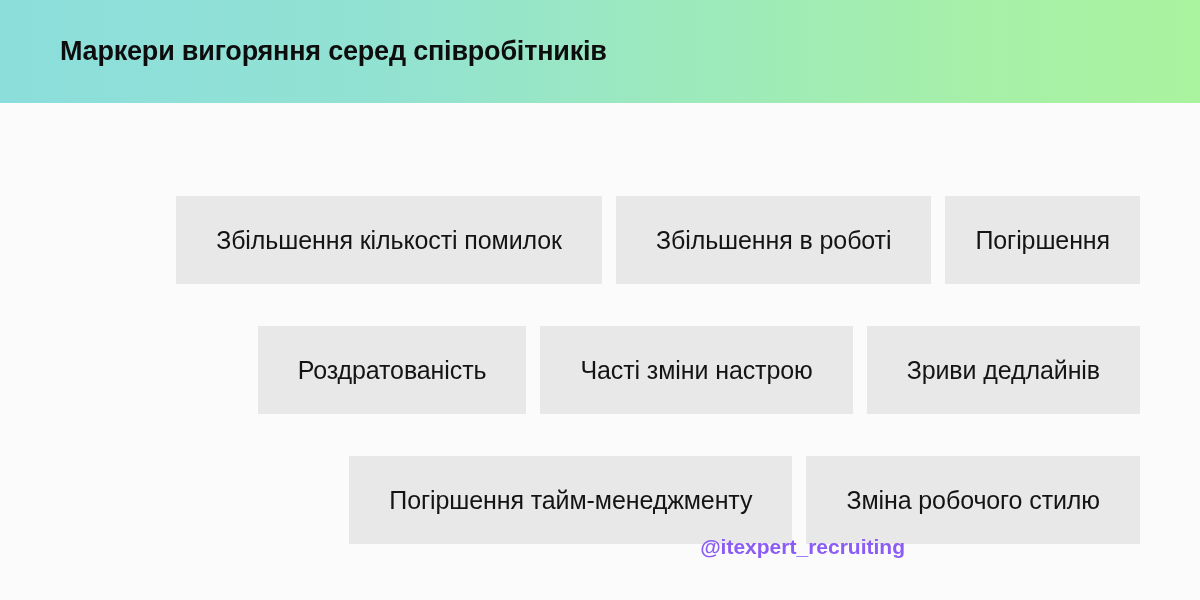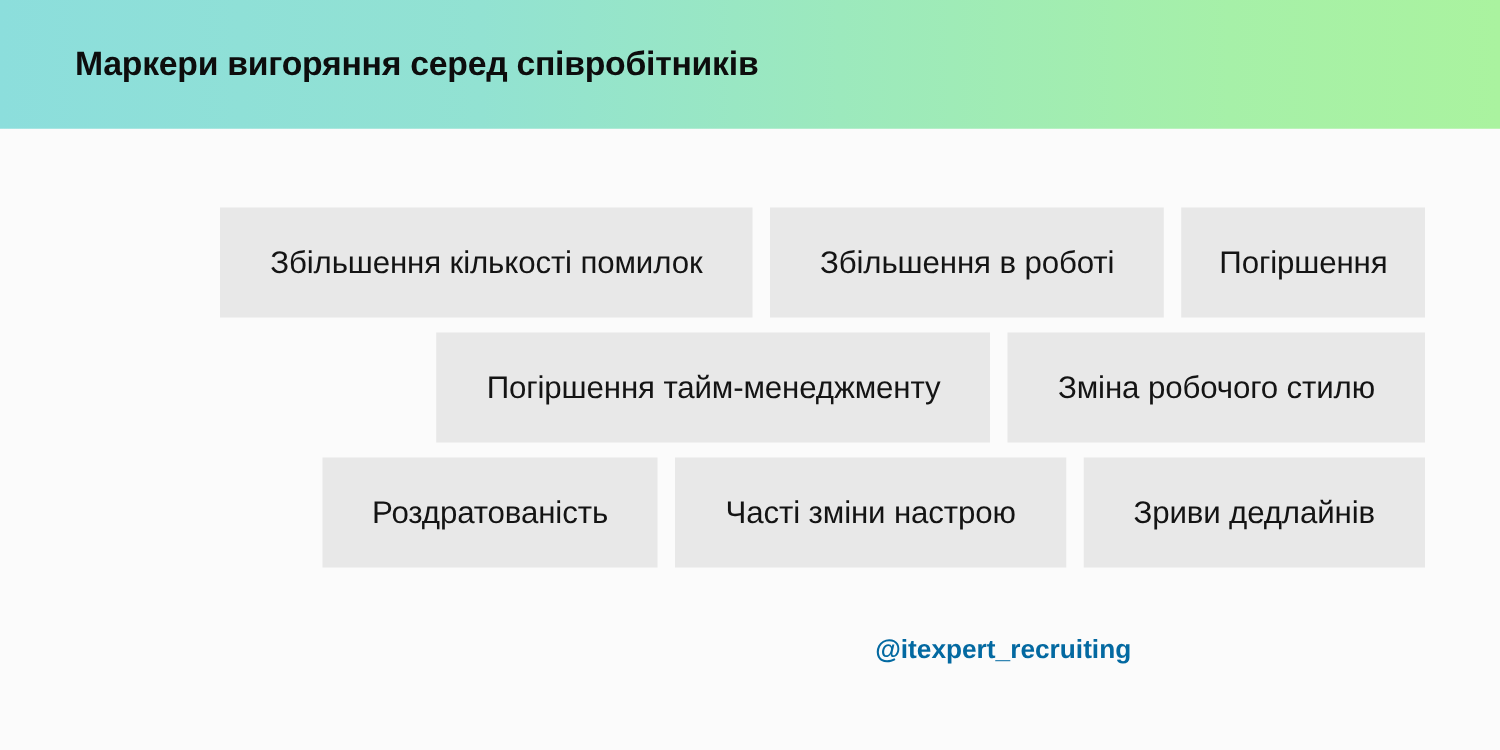--- a/index.html
+++ b/index.html
@@ -70,34 +70,35 @@
     display: flex;
     align-items: center;
     justify-content: flex-end;
     padding: 0 30px;
     box-sizing: border-box;
     font-size: 25px;
     font-weight: 400;
     color: #141414;
     letter-spacing: -0.1px;
     white-space: nowrap;
+    margin-top: 30px;
   }
 
   .tag.wide {
     padding: 0 40px;
   }
 
   
   .handle {
     position: absolute;
     right: 60px;
-    top: 508px;
+    top: 535px;
     font-size: 21px;
     font-weight: 700;
-    color: #0369a1;
+    color: #8b5cf6;
     letter-spacing: 0px;
     white-space: nowrap;
   }
 </style>
 </head>
 <body>
 
 <div class="slide">
 
   <div class="header-band">
@@ -113,36 +114,36 @@
       <div class="tag wide">
         <span>Збільшення в роботі</span>
       </div>
       <div class="tag">
         <span>Погіршення</span>
       </div>
     </div>
 
     <div class="tag-row">
       <div class="tag wide">
-        <span>Погіршення тайм-менеджменту</span>
-      </div>
-      <div class="tag wide">
-        <span>Зміна робочого стилю</span>
-      </div>
-    </div>
-
-    <div class="tag-row">
-      <div class="tag wide">
         <span>Роздратованість</span>
       </div>
       <div class="tag wide">
         <span>Часті зміни настрою</span>
       </div>
       <div class="tag wide">
         <span>Зриви дедлайнів</span>
       </div>
     </div>
 
+    <div class="tag-row">
+      <div class="tag wide">
+        <span>Погіршення тайм-менеджменту</span>
+      </div>
+      <div class="tag wide">
+        <span>Зміна робочого стилю</span>
+      </div>
+    </div>
+
   </div>
 
   <div class="handle">@itexpert_recruiting</div>
 
 </div>
 
 </body></html>

